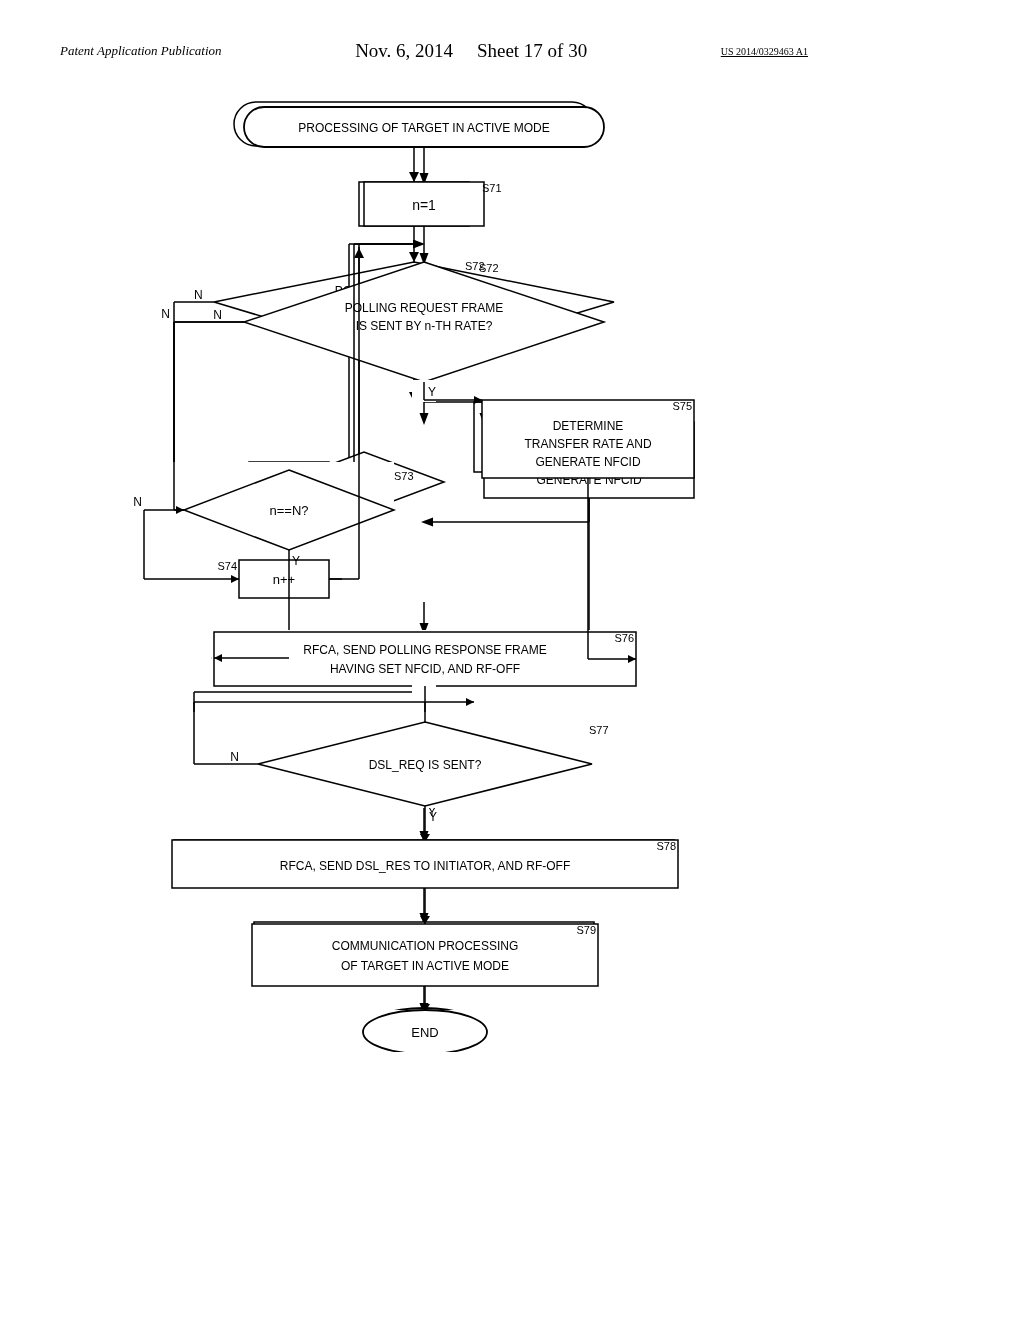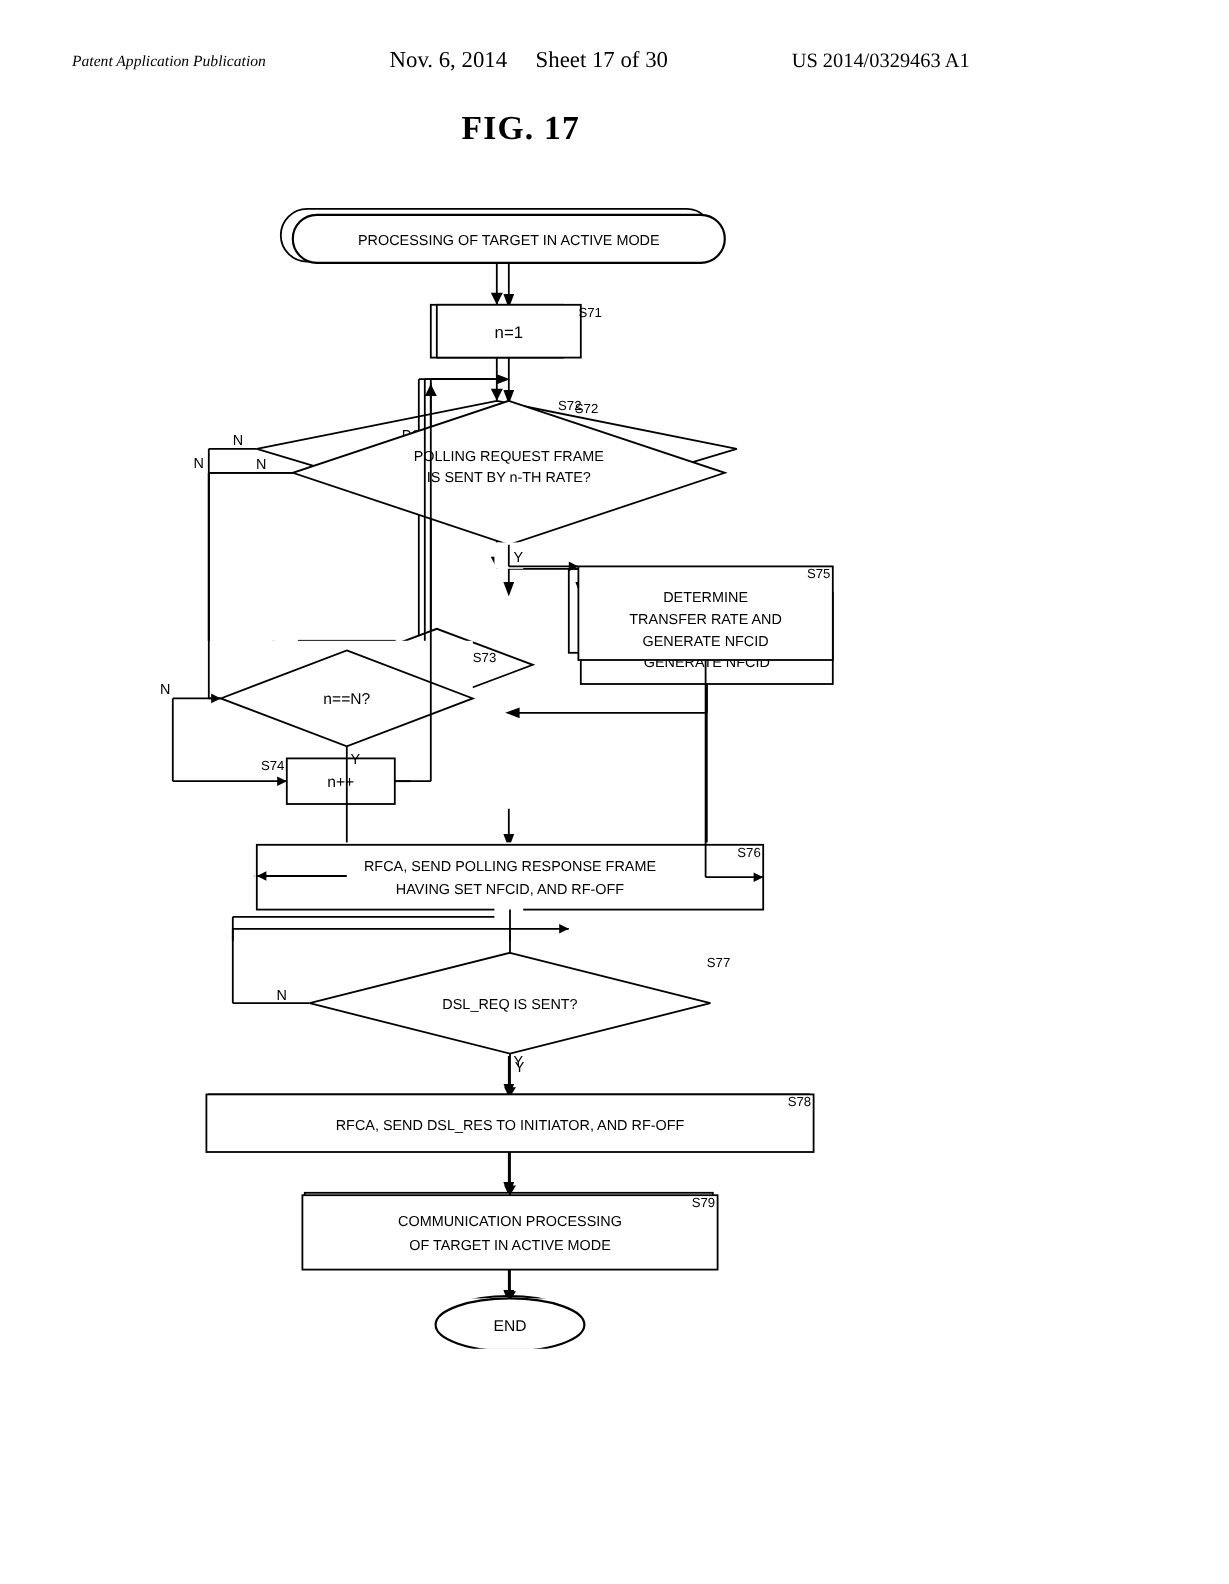--- a/index.html
+++ b/index.html
@@ -31,21 +31,22 @@
     .header-left {
       font-size: 13px;
       font-style: italic;
     }
 
     .header-center {
       font-size: 19px;
     }
 
     .header-right {
-      font-size: 17px;
+      font-size: 10px;
+      text-decoration: underline;
     }
 
     .fig-title {
       text-align: center;
       font-size: 28px;
       font-weight: bold;
       margin-bottom: 40px;
       margin-top: 20px;
       letter-spacing: 1px;
     }
@@ -71,21 +72,20 @@
   <div class="header">
     <span class="header-left">Patent Application Publication</span>
     <span class="header-center">
       <span>Nov. 6, 2014</span>
       &nbsp;&nbsp;&nbsp;
       <span>Sheet 17 of 30</span>
     </span>
     <span class="header-right">US 2014/0329463 A1</span>
   </div>
 
-  <div class="fig-title">FIG. 17</div>
 
   <div class="flowchart">
     <svg viewBox="0 0 680 950" xmlns="http://www.w3.org/2000/svg" font-family="Arial, sans-serif" font-size="13">
 
       <rect x="140" y="10" width="360" height="44" rx="22" ry="22" fill="white" stroke="black" stroke-width="1.5"></rect>
       <text x="320" y="28" text-anchor="middle" font-size="12">PROCESSING OF TARGET IN ACTIVE MODE</text>
 
       <line x1="320" y1="54" x2="320" y2="90" stroke="black" stroke-width="1.5"></line>
       <polygon points="320,90 315,80 325,80" fill="black"></polygon>
 

